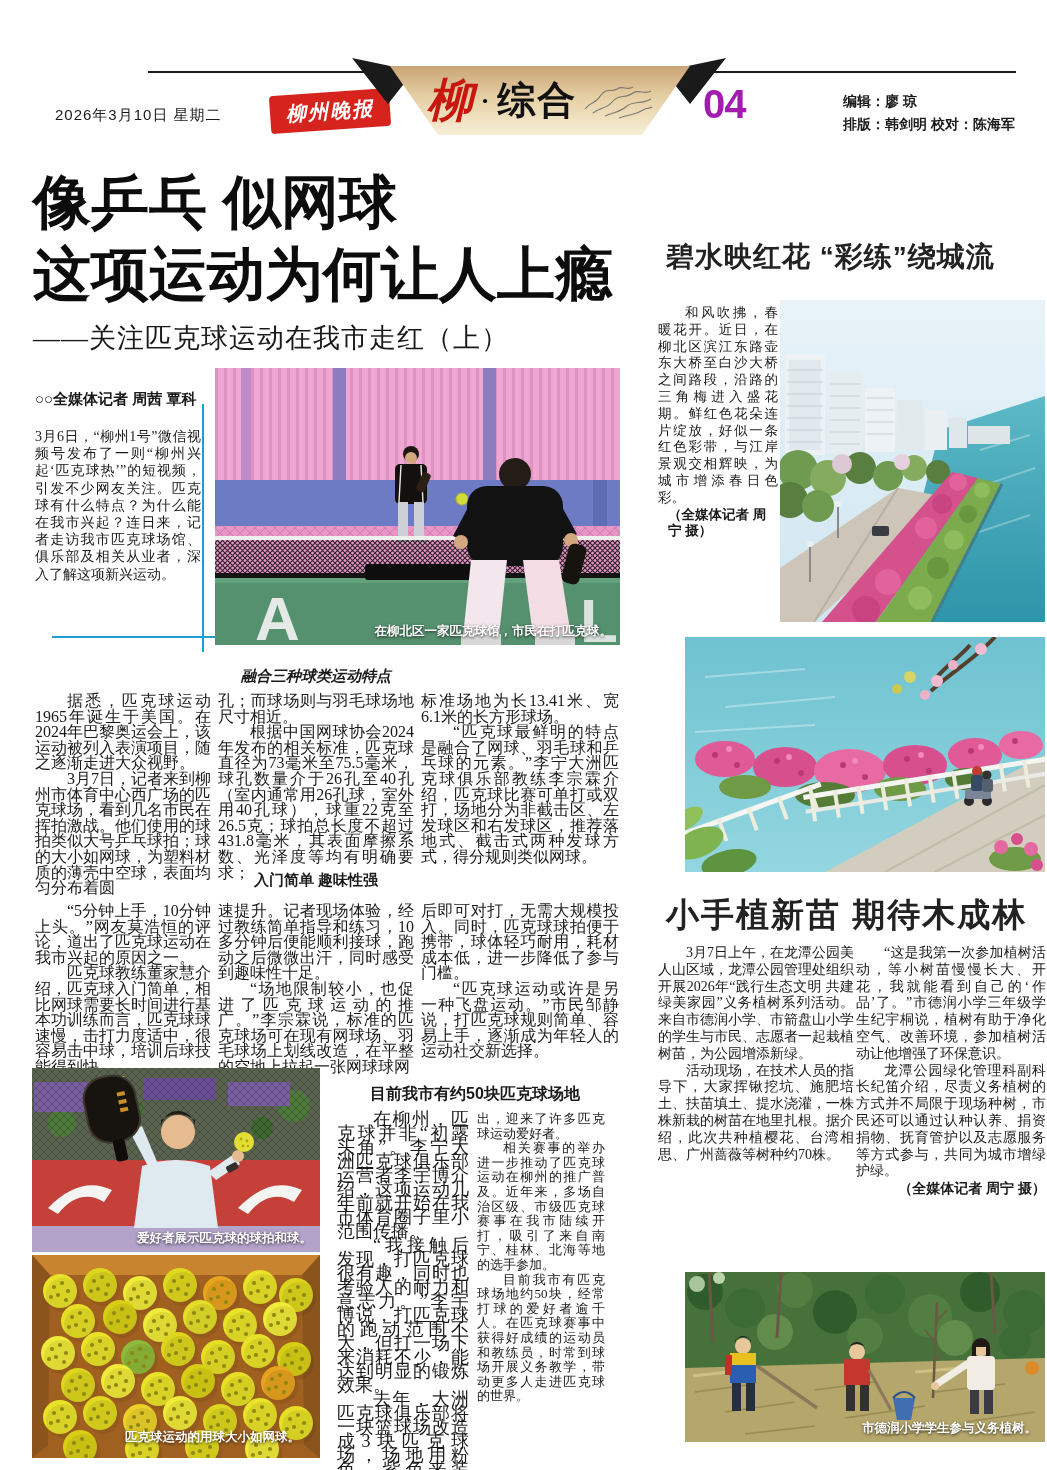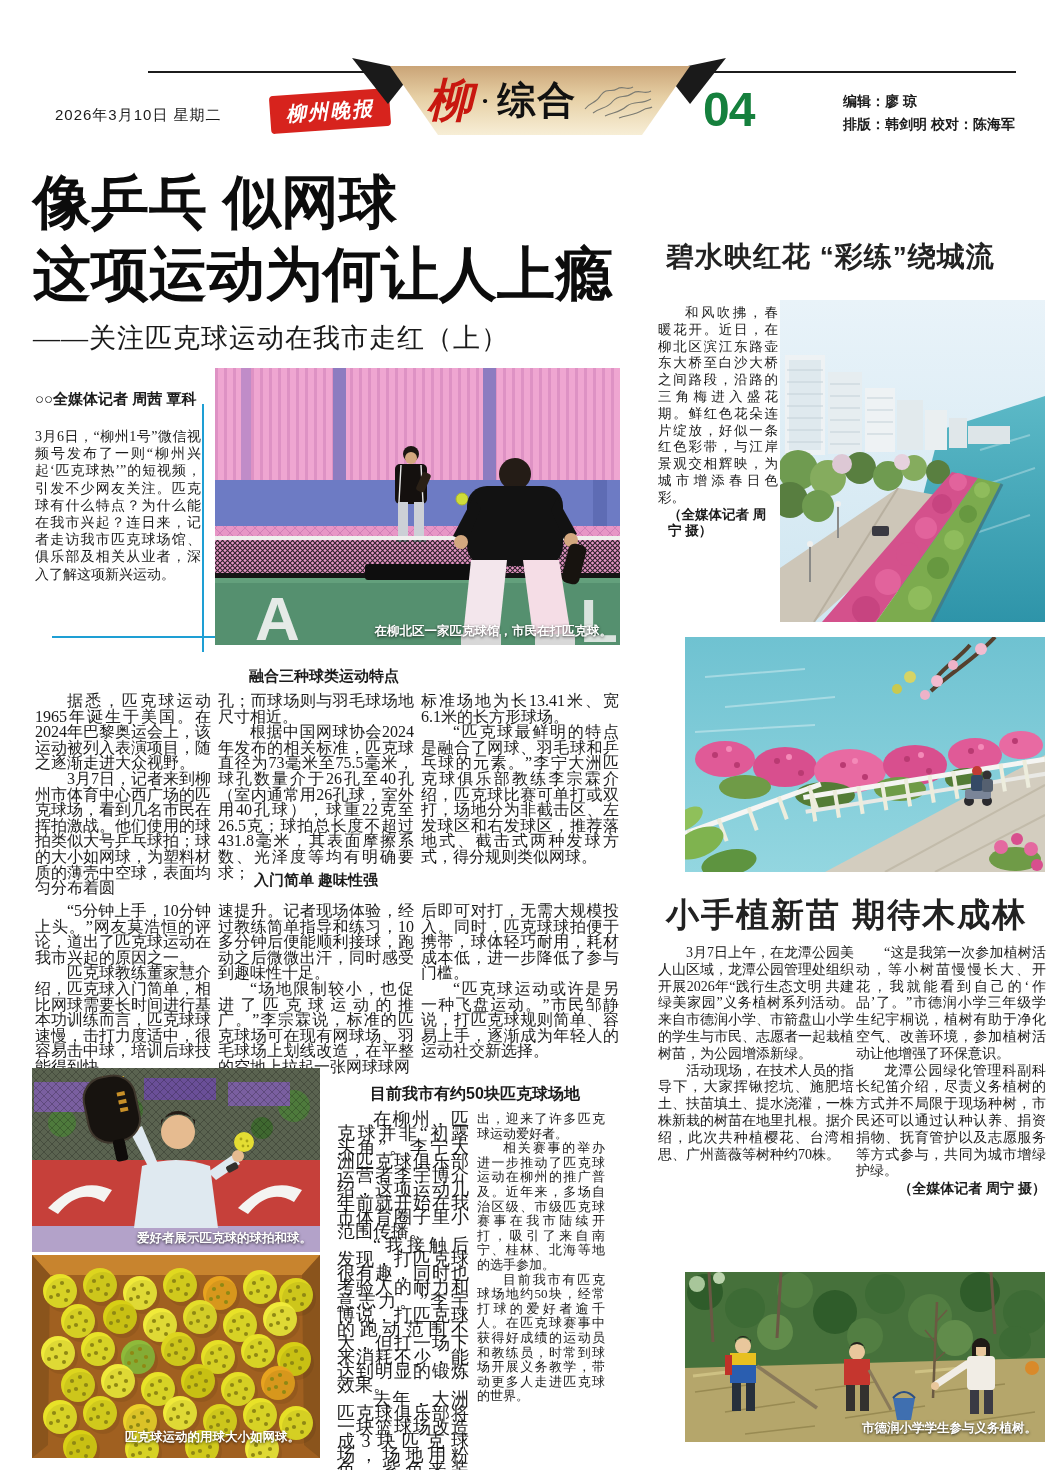--- a/index.html
+++ b/index.html
@@ -19,38 +19,38 @@
   .emblem{left:390px;top:66px;width:300px;height:69px;
           clip-path:polygon(0 0,100% 0,84% 100%,16% 100%);
           background:linear-gradient(180deg,#caa477 0%,#e6cfa4 45%,#f7eed6 100%);
           display:flex;align-items:center;justify-content:center;}
   .wing{background:#1a1a1a;}
   .wing-l{left:352px;top:58px;width:62px;height:46px;clip-path:polygon(0 0,100% 28%,58% 100%);}
   .wing-r{left:664px;top:58px;width:62px;height:46px;clip-path:polygon(100% 0,0 28%,42% 100%);}
   .em-liu{color:#c8170f;font-size:46px;font-weight:bold;font-style:italic;font-family:"Liberation Serif",serif;}
   .em-dot{color:#111;font-size:26px;margin:0 8px;font-weight:bold;}
   .em-zh{color:#111;font-size:38px;font-weight:bold;font-family:"Liberation Serif",serif;letter-spacing:2px;}
-  .pagenum{left:703px;top:82px;font-size:48px;font-weight:bold;color:#15803d;
+  .pagenum{left:703px;top:82px;font-size:40px;font-weight:bold;color:#a21caf;
            font-family:"Liberation Sans",sans-serif;letter-spacing:-1px;}
   .credits{left:843px;top:90px;font-size:14px;font-weight:bold;line-height:23px;font-family:"Liberation Sans",sans-serif;}
   
   .hl{left:33px;top:166px;width:600px;font-size:58px;line-height:72px;font-weight:900;
       color:#0c0c0c;font-family:"Liberation Sans",sans-serif;letter-spacing:0;}
   .sub{left:33px;top:320px;font-size:27px;letter-spacing:1px;}
   .byline{left:35px;top:390px;font-size:15px;font-weight:bold;font-family:"Liberation Sans",sans-serif;}
   .intro{left:35px;top:428px;width:166px;font-size:14px;line-height:17.2px;}
   .vrule{left:202px;top:404px;width:2px;height:248px;background:#1e9fd4;}
   .hrule{left:52px;top:636px;width:170px;height:2px;background:#1e9fd4;}
   figure{margin:0;}
   .photo{overflow:hidden;}
   .cap{position:absolute;right:8px;bottom:5px;color:#fff;font-size:12.5px;font-weight:bold;
        font-family:"Liberation Sans",sans-serif;text-shadow:0 1px 3px rgba(0,0,0,.75);white-space:nowrap;}
   .ph-main{left:215px;top:368px;width:405px;height:277px;}
   .sec-h{font-size:15px;font-weight:bold;text-align:center;font-family:"Liberation Sans",sans-serif;}
-  .s1{left:226px;top:667px;width:196px;}
+  .s1{left:218px;top:667px;width:196px;font-style:italic;}
   .s2{left:218px;top:871px;width:196px;}
   .s3{left:330px;top:1084px;width:290px;font-size:16px;}
   .bodycol{font-size:16px;line-height:15.6px;}
   .c1a{left:35px;top:693px;width:176px;}
   .c1b{left:35px;top:903px;width:176px;}
   .c2a{left:218px;top:693px;width:196px;}
   .c2b{left:218px;top:903px;width:196px;}
   .c3a{left:421px;top:693px;width:198px;}
   .c3b{left:421px;top:903px;width:198px;}
   .b1{left:337px;top:1112px;width:132px;font-size:18px;line-height:14px;font-family:Liberation Serif, serif;}

